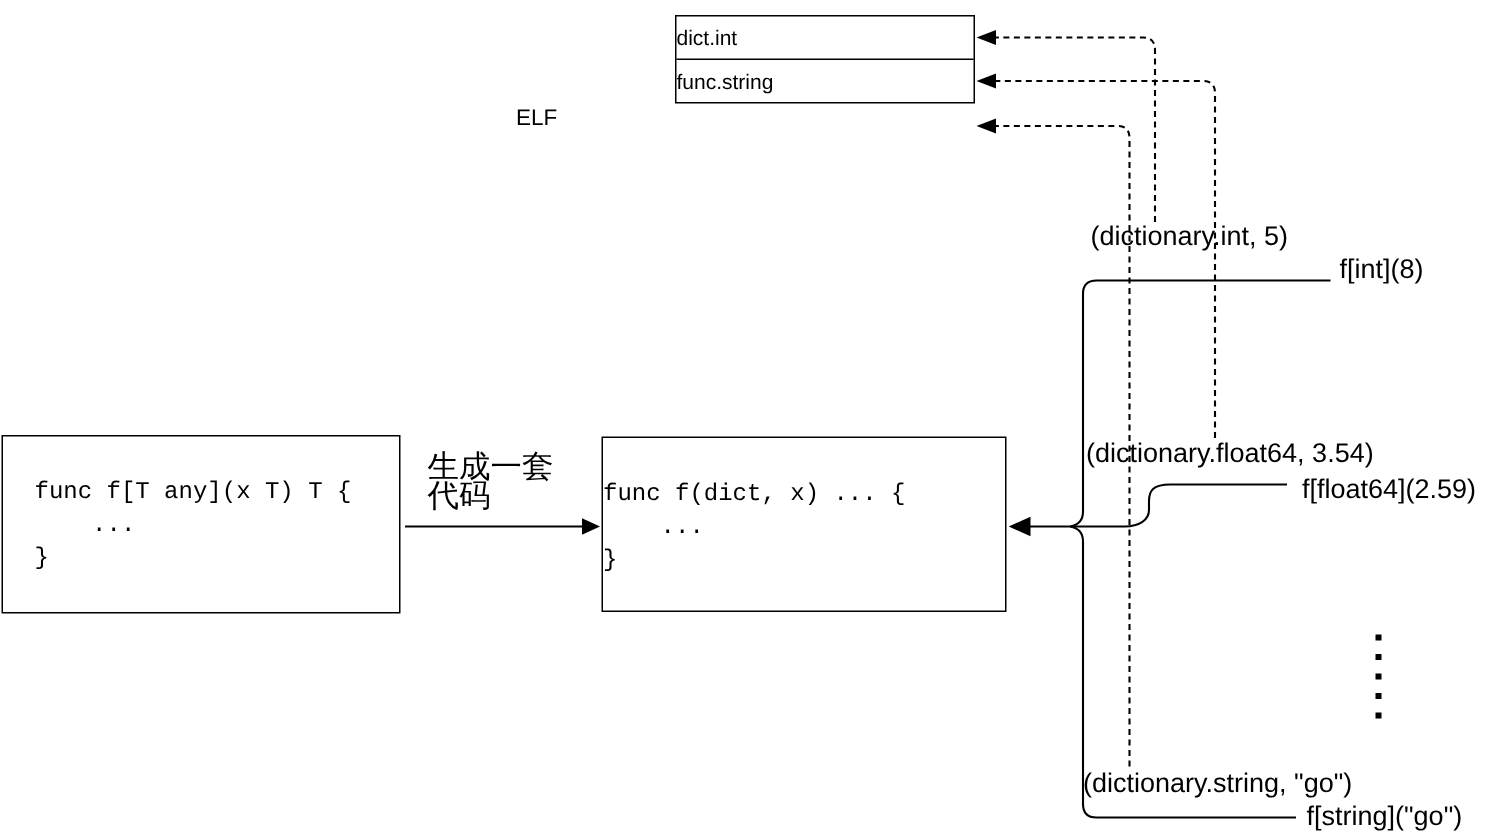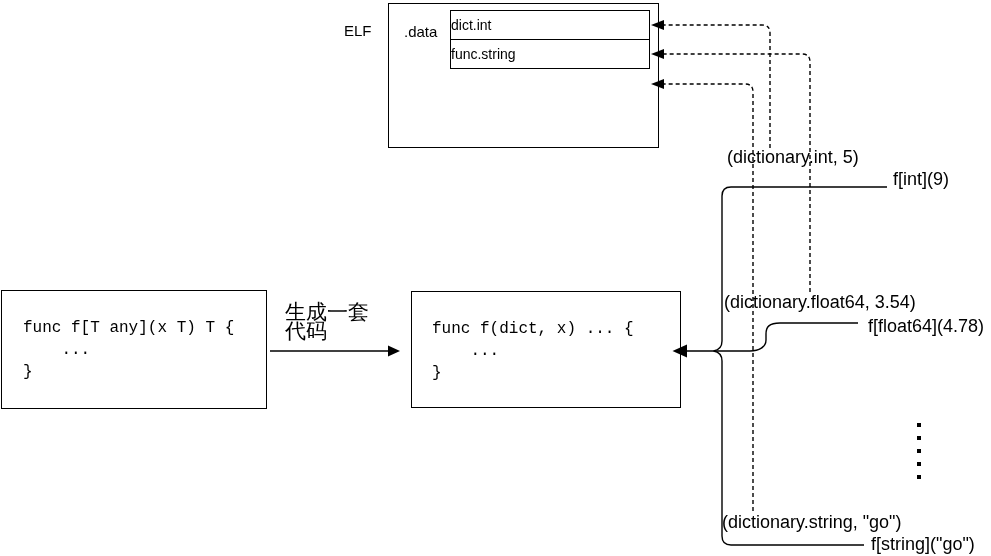--- a/index.html
+++ b/index.html
@@ -7,70 +7,67 @@
     position:relative;width:991px;height:556px;background:#ffffff;
     font-family:"Liberation Sans","DejaVu Sans",sans-serif;color:#000;
     overflow:hidden;
   }
   .box{position:absolute;border:1.4px solid #000;background:#fff;box-sizing:border-box;}
   .code{
     font-family:"Liberation Mono","DejaVu Sans Mono",monospace;
     font-size:16px;line-height:22px;white-space:pre;margin:0;color:#000;
   }
   .lbl{position:absolute;font-size:18px;line-height:17px;white-space:pre;color:#000;}
-  .lbl-15{font-size:15px;line-height:18px;}
+  .lbl-15{font-size:15px;line-height:18px;margin-top:48px;}
   .dict-table{position:absolute;left:450px;top:10px;width:200px;border:1.4px solid #000;background:#fff;box-sizing:border-box;}
   .dict-row{height:28.1px;display:flex;align-items:center;justify-content:flex-start;font-size:14px;}
   .dict-row + .dict-row{border-top:1.4px solid #000;}
   .transform-label{
     position:absolute;left:285px;top:302px;width:110px;text-align:left;
     font-size:21px;line-height:19px;white-space:pre-line;
   }
   svg.overlay{position:absolute;left:0;top:0;pointer-events:none;}
 </style>
 </head>
 <body>
 
 <div class="canvas">
 
   <div class="lbl lbl-15" style="left:344px;top:22px;">ELF</div>
 
-  <div class="box" style="left:388px;top:3px;width:271px;height:145px;">
-    <div class="lbl lbl-15" style="left:15px;top:19px;">.data</div>
-  </div>
 
   <div class="dict-table">
     <div class="dict-row">
       <span>dict.int</span>
     </div>
     <div class="dict-row">
       <span>func.string</span>
     </div>
   </div>
 
   <div class="box" style="left:1px;top:290px;width:266px;height:119px;padding:26px 0 0 21px;">
     <pre class="code">func f[T any](x T) T {
     ...
 }</pre>
   </div>
 
   <div class="transform-label">生成一套
 代码</div>
 
-  <div class="box" style="left:411px;top:291px;width:270px;height:117px;padding:26px 0 0 20px;">
+  <div class="box" style="left:401px;top:291px;width:270px;height:117px;padding:26px 0 0 0;">
     <pre class="code">func f(dict, x) ... {
     ...
 }</pre>
   </div>
 
   <div class="lbl" style="left:727px;top:149px;">(dictionary.int, 5)</div>
-  <div class="lbl" style="left:893px;top:171px;">f[int](9)</div>
+  <div class="lbl" style="left:893px;top:171px;">f[int](8)</div>
 
   <div class="lbl" style="left:724px;top:294px;">(dictionary.float64, 3.54)</div>
-  <div class="lbl" style="left:868px;top:318px;">f[float64](4.78)</div>
+  <div class="lbl" style="left:868px;top:318px;">f[float64](2.59)</div>
 
   <div class="lbl" style="left:722px;top:514px;">(dictionary.string, "go")</div>
   <div class="lbl" style="left:871px;top:536px;">f[string]("go")</div>
 
   <svg class="overlay" width="991" height="556" viewBox="0 0 991 556">
     <g stroke="#000000" stroke-width="1.4" fill="none">
 
       <path d="M 270 351 L 392 351"></path>
 
       <path d="M 887 187 L 731 187 Q 722 187 722 196

